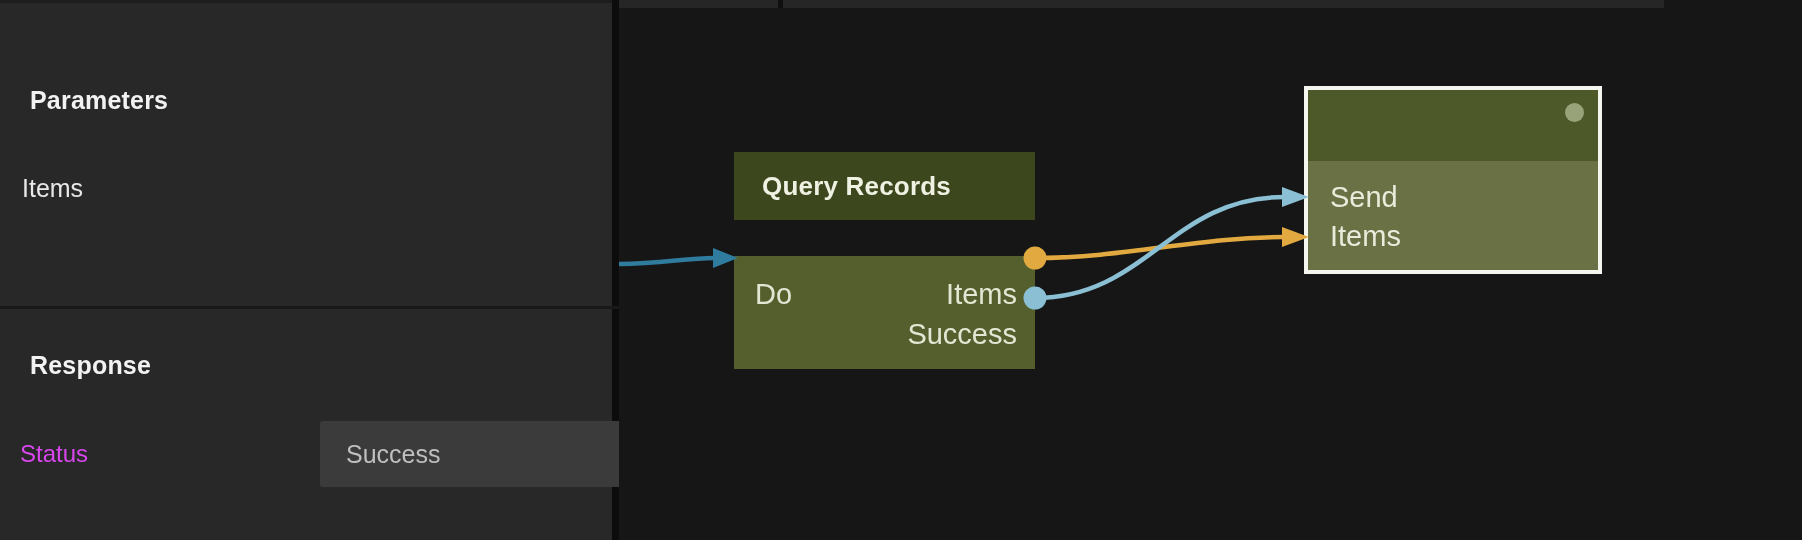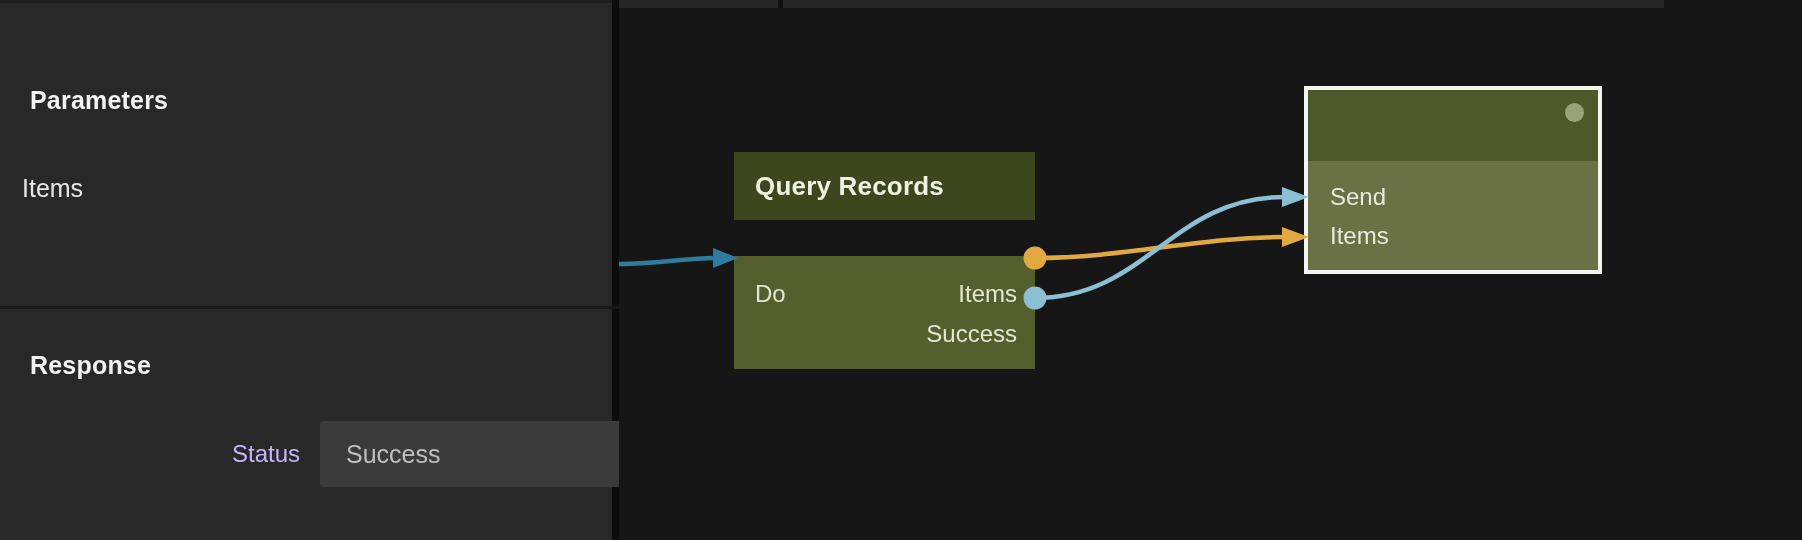--- a/index.html
+++ b/index.html
@@ -26,22 +26,22 @@
   .icon-btn {
     position: absolute; background: none; border: none; padding: 0;
     cursor: pointer; display: flex; align-items: center; justify-content: center;
   }
   .edit-btn  { left: 637px; top: 6px;  width: 32px; height: 32px; }
   .trash-btn { left: 706px; top: 8px;  width: 30px; height: 30px; }
   .add-btn   { left: 686px; top: 239px; width: 30px; height: 30px; }
   .divider { position: absolute; left: 0; top: 303px; width: 750px; height: 3px; background: #181818; }
   .field-row { position: absolute; left: 0; top: 418px; width: 750px; height: 66px; display: flex; }
   .field-label {
-    width: 300px; text-align: right; line-height: 66px;
-    color: #c4b5fd; font-size: 24px; flex: none; padding-left: 20px;
+    width: 300px; text-align: left; line-height: 66px;
+    color: #d946ef; font-size: 24px; flex: none; padding-left: 20px;
   }
   .dropdown {
     position: relative; margin-left: 20px; width: 415px; height: 66px;
     background: #3b3b3b; border-radius: 3px; cursor: pointer; flex: none;
   }
   .dropdown-value {
     position: absolute; left: 26px; top: 0; line-height: 66px;
     color: #bfbfbf; font-size: 25px;
   }
   .caret {
@@ -54,25 +54,25 @@
   .separator { width: 7px; height: 540px; background: #0c0c0c; flex: none; }
 
   
   .canvas { position: relative; width: 1045px; height: 540px; background: #161616; flex: none; }
   .canvas-topstrip { position: absolute; left: 0; top: 0; width: 1045px; height: 8px; background: #262626; }
   .topstrip-notch { position: absolute; left: 159px; top: 0; width: 5px; height: 8px; background: #101010; }
 
   .node { position: absolute; z-index: 1; cursor: grab; }
   .node-header { position: relative; width: 100%; }
   .node-title { color: #eff1e2; font-size: 26px; font-weight: 700; letter-spacing: 0.2px; }
-  .port-label { position: absolute; font-size: 24px; color: #e3e6d3; line-height: 40px; }
+  .port-label { position: absolute; font-size: 29px; color: #e3e6d3; line-height: 40px; }
 
   .node-query { left: 115px; top: 152px; width: 301px; height: 181px; }
   .node-query .node-header { height: 68px; background: #3c471d; }
-  .node-query .node-title { position: absolute; left: 21px; top: 0; line-height: 68px; }
+  .node-query .node-title { position: absolute; left: 28px; top: 0; line-height: 68px; }
   .node-query .node-body { position: relative; width: 100%; height: 113px; background: #555f2d; margin-top: 36px; }
   .q-in-do      { left: 21px;  top: 18px; }
   .q-out-items  { right: 18px; top: 18px; }
   .q-out-success{ right: 18px; top: 58px; }
 
   .node-response {
     left: 685px; top: 86px; width: 298px; height: 188px;
     border: 4px solid #f6f6f0;
   }
   .node-response .node-header { height: 71px; background: #4e592a; }

